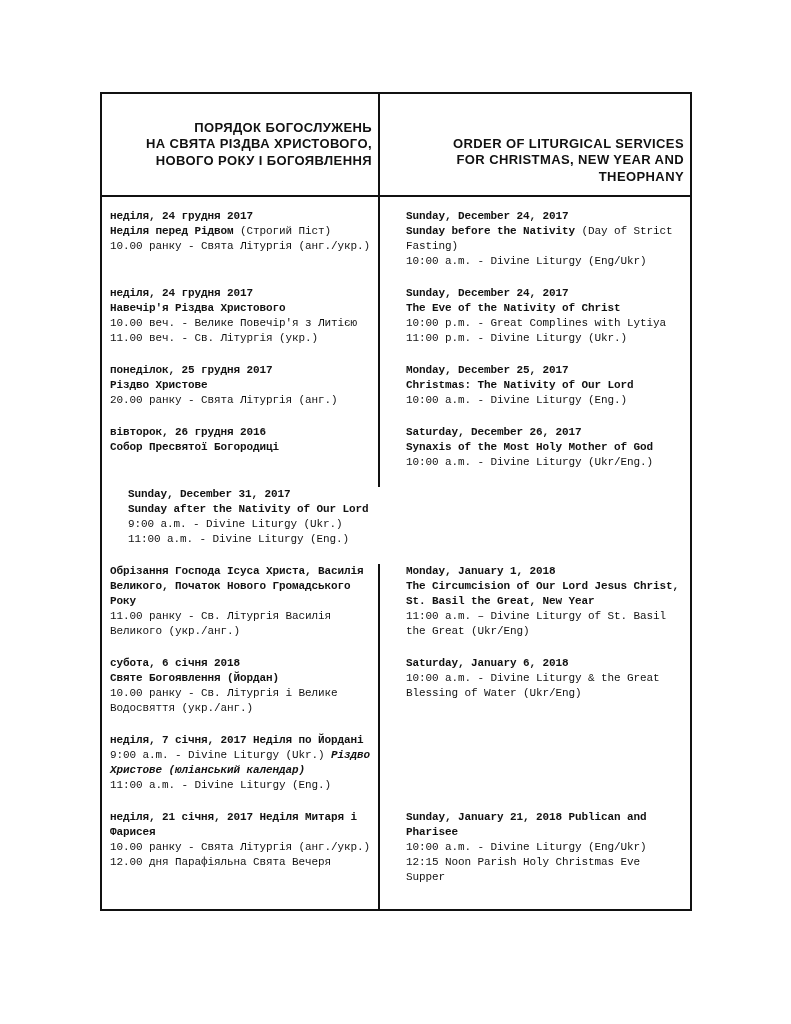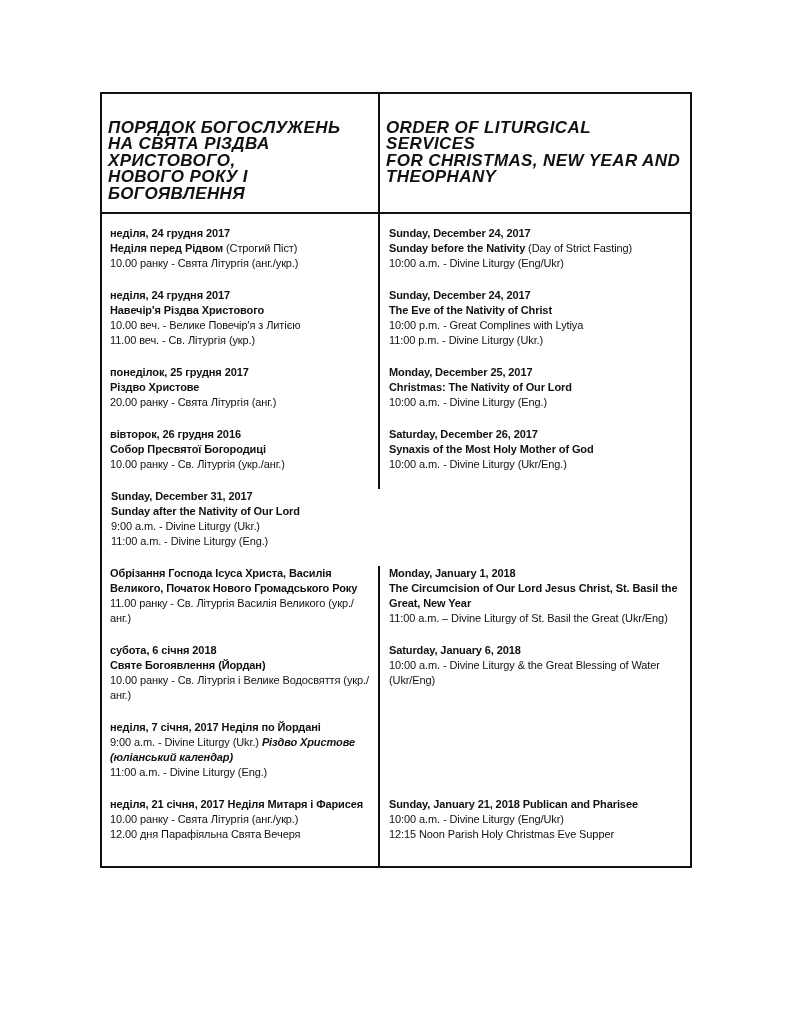--- a/index.html
+++ b/index.html
@@ -24,46 +24,46 @@
     top:92px;
     width:592px;
     border:2px solid var(--border);
   }
   .thead{
     display:flex;
     border-bottom:2px solid var(--border);
   }
   .th{
     padding:9px 6px 10px;
-    text-align:left;
+    text-align:right;
     font-weight:bold;
-    font-size:17px;
+    font-size:13px;
     line-height:16.5px;
     letter-spacing:0.4px;
     white-space:pre-line;
-    font-style:italic;
   }
   .th.left{
     flex:none;
     width:278px;
     border-right:2px solid var(--border);
   }
-  .th.right{ flex:1; }
+  .th.right{ flex:1;margin-top:16px; }
   .trow{ display:flex; }
   .cell{
     padding:0 6px 17px 8px;
     font-size:11px;
     line-height:15px;
+    font-family:Liberation Mono, monospace;
   }
   .cell.left{
     flex:none;
     width:278px;
     border-right:2px solid var(--border);
   }
-  .cell.right{ flex:1; padding-left:9px; }
+  .cell.right{ flex:1; padding-left:26px; }
   .trow:first-child .cell{ padding-top:12px; }
   .trow:last-child .cell{ padding-bottom:24px; }
   .line{ letter-spacing:-0.1px; }
   .run.b{ font-weight:bold; }
   .run.bi{ font-weight:bold; font-style:italic; }
 </style>
 </head>
 <body>
 
 <div class="page">
@@ -116,21 +116,20 @@
           <div class="cell right">
             <div class="line"><span class="run b">Monday, December 25, 2017</span></div>
             <div class="line"><span class="run b">Christmas: The Nativity of Our Lord</span></div>
             <div class="line"><span class="run r">10:00 a.m. - Divine Liturgy (Eng.)</span></div>
           </div>
         </div>
         <div class="trow">
           <div class="cell left">
             <div class="line"><span class="run b">вівторок, 26 грудня 2016</span></div>
             <div class="line"><span class="run b">Собор Пресвятої Богородиці</span></div>
-            <div class="line"><span class="run r">10.00 ранку - Св. Літургія (укр./анг.)</span></div>
           </div>
           <div class="cell right">
             <div class="line"><span class="run b">Saturday, December 26, 2017</span></div>
             <div class="line"><span class="run b">Synaxis of the Most Holy Mother of God</span></div>
             <div class="line"><span class="run r">10:00 a.m. - Divine Liturgy (Ukr/Eng.)</span></div>
           </div>
         </div>
         <div class="trow">
           <div class="cell right">
             <div class="line"><span class="run b">Sunday, December 31, 2017</span></div>

